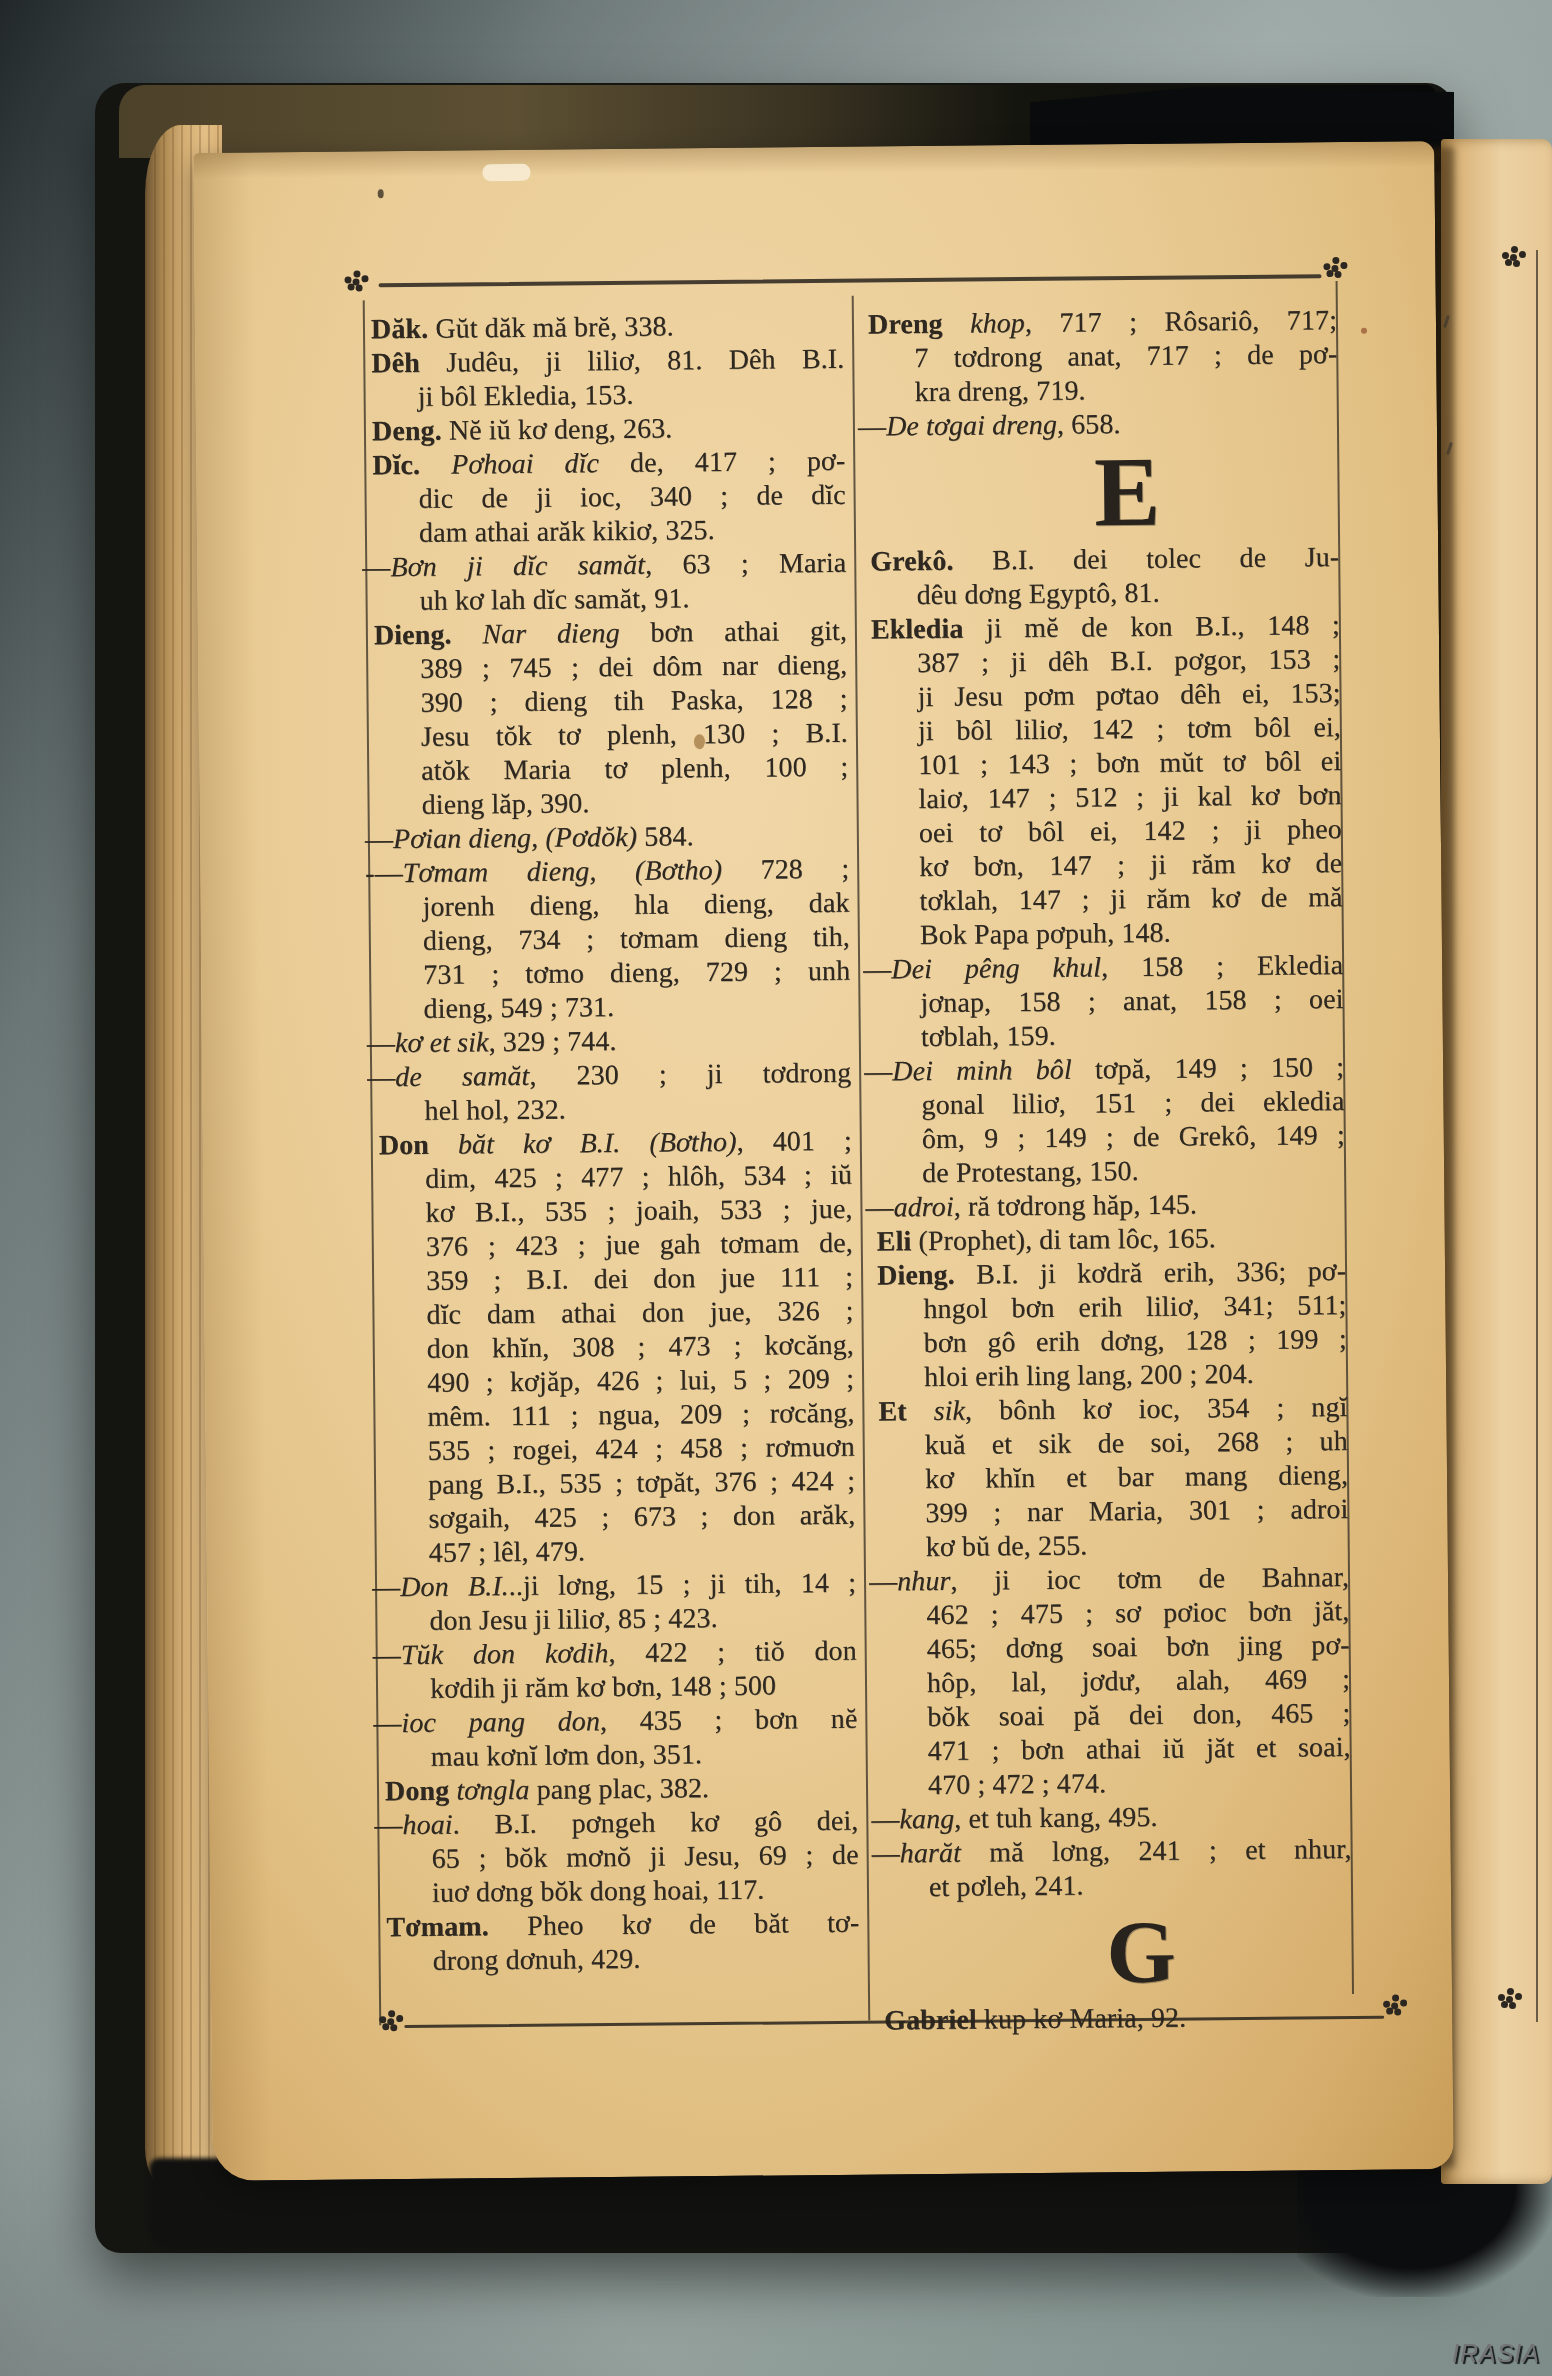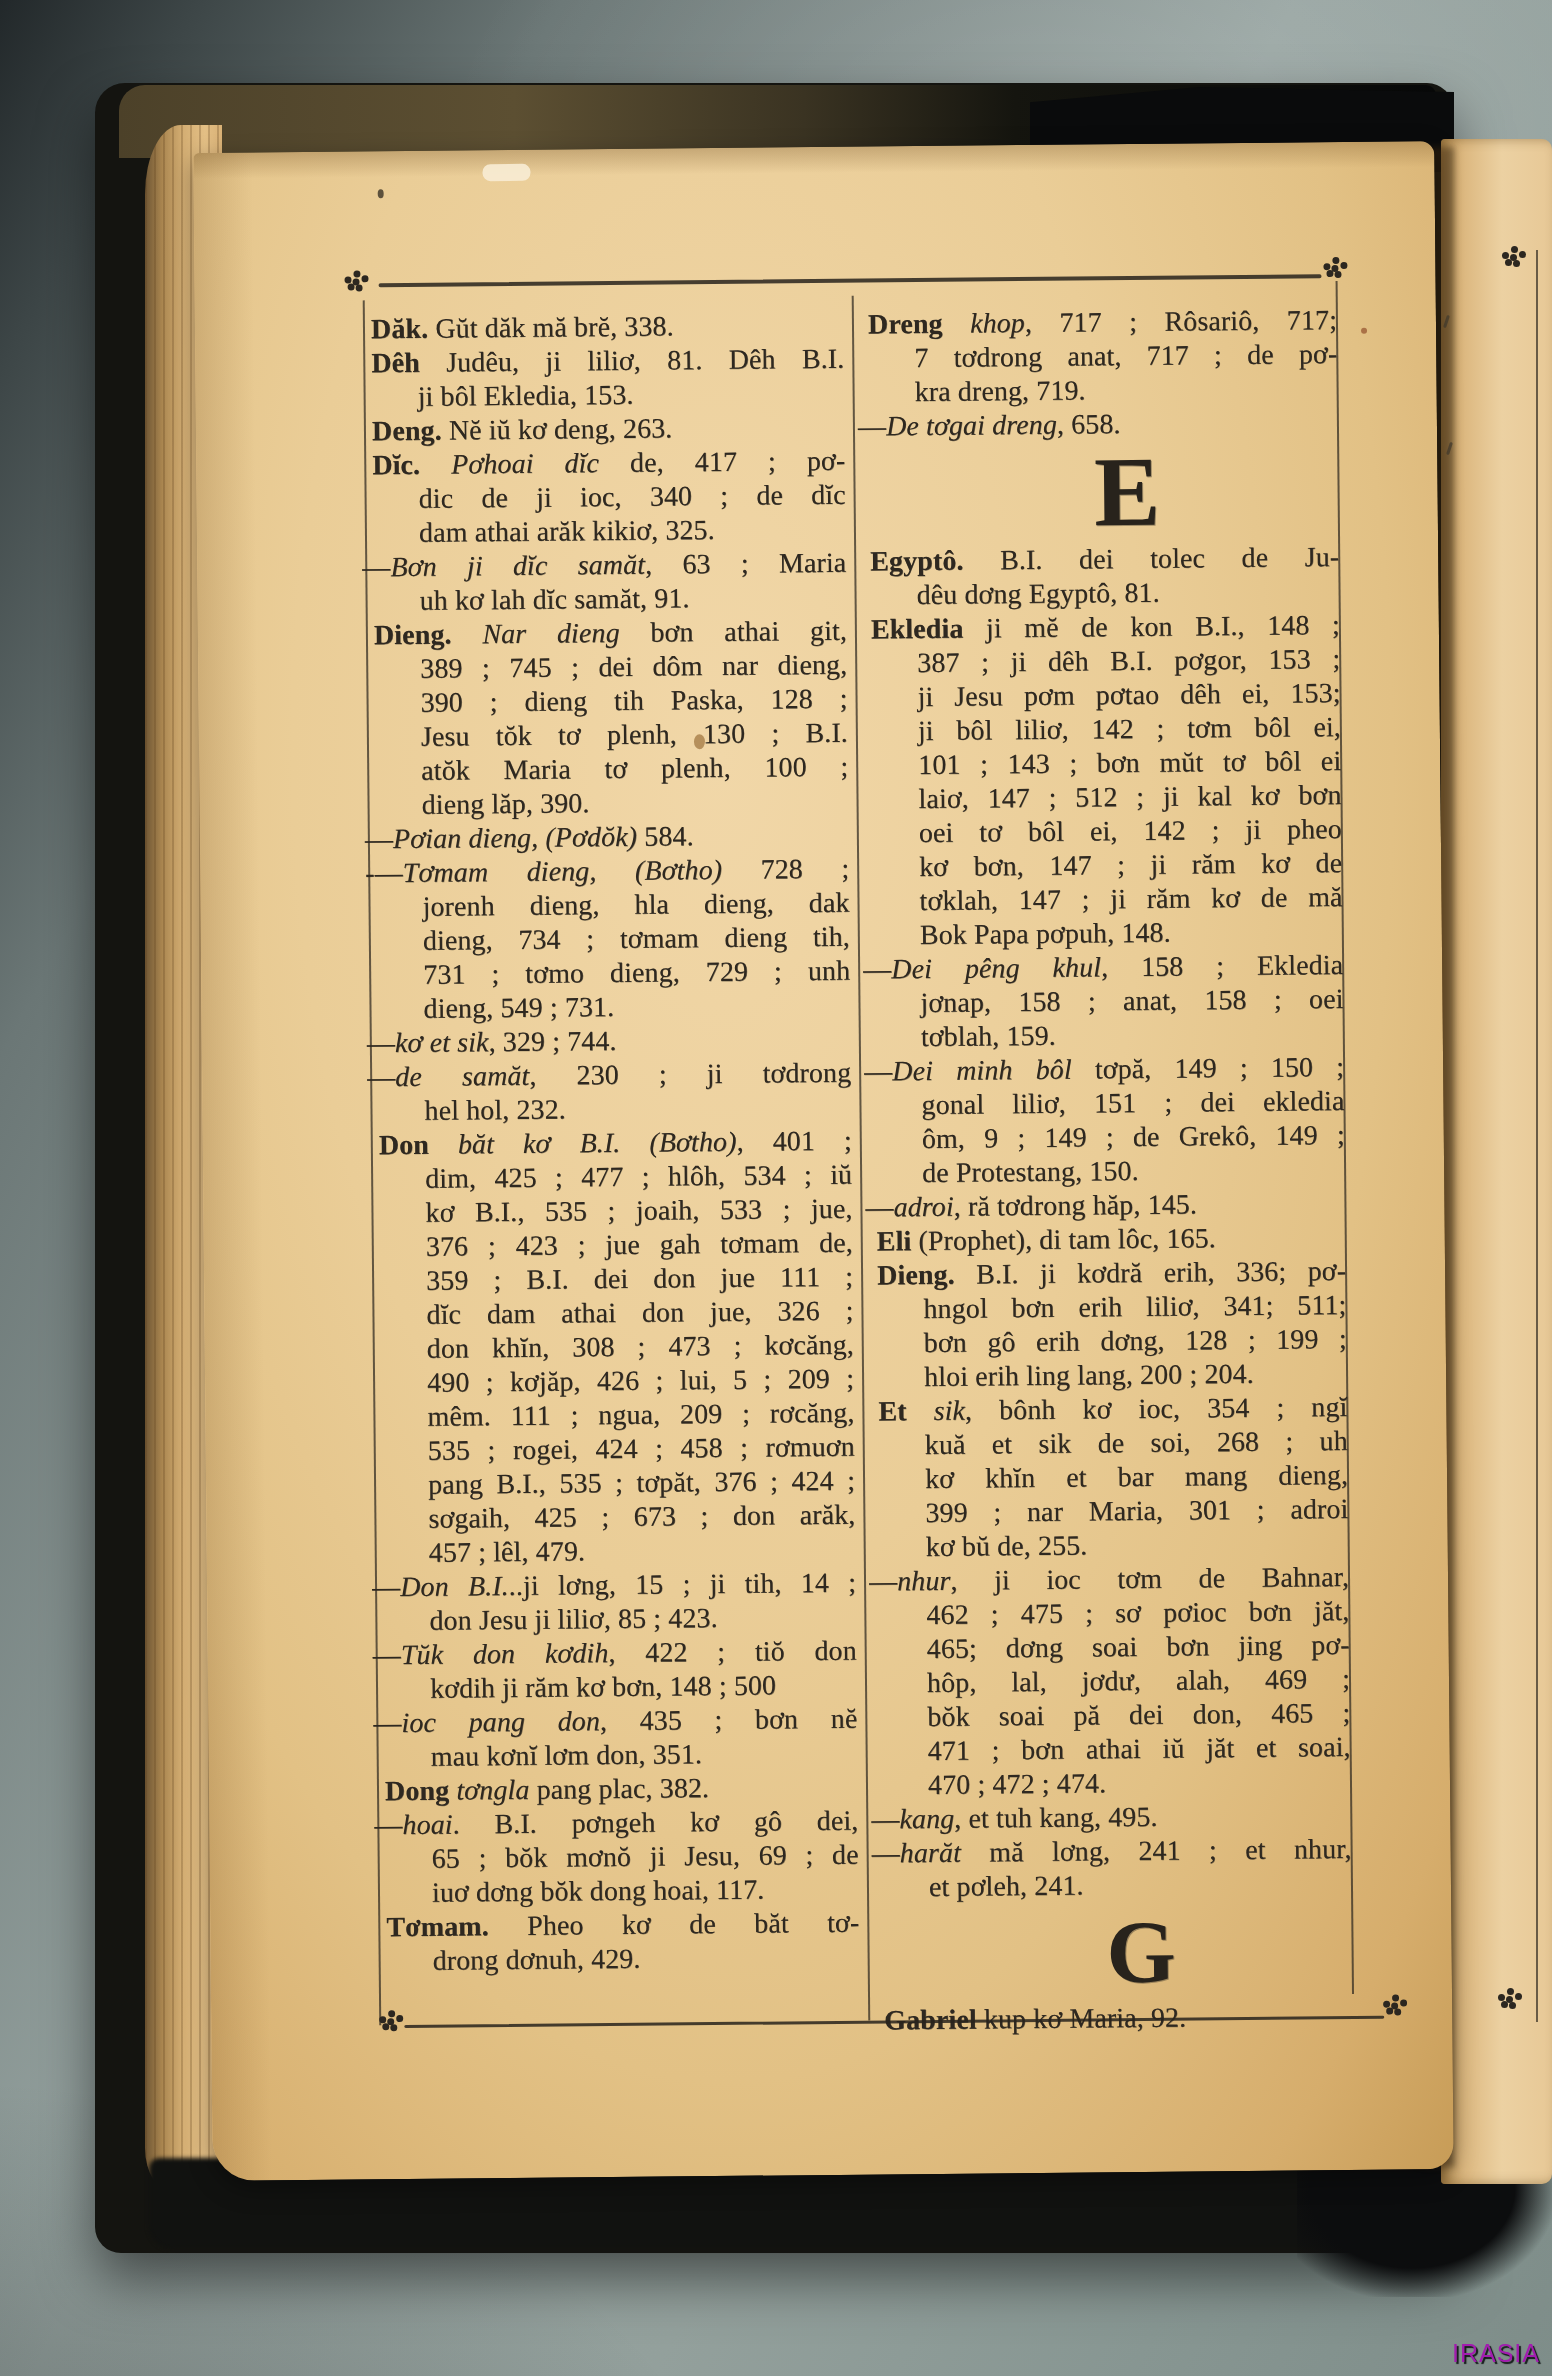--- a/index.html
+++ b/index.html
@@ -77,21 +77,21 @@
   .artifact{position:absolute;}
   #white-patch{left:289px;top:14px;width:48px;height:17px;background:#f7ecd2;border-radius:8px;opacity:.92;}
   #fleck-1{left:184px;top:38px;width:6px;height:9px;background:#3a3226;border-radius:50%;opacity:.8;}
   #blotch-1{left:495px;top:586px;width:11px;height:15px;background:rgba(133,86,30,.55);border-radius:50%;}
   #speck-red{left:1166px;top:186px;width:6px;height:6px;background:#93502c;border-radius:50%;opacity:.7;}
   .tick{position:absolute;width:3px;height:13px;background:#4a4030;border-radius:2px;transform:rotate(18deg);opacity:.8;}
   #tick-1{left:1445px;top:315px;}
   #tick-2{left:1448px;top:442px;}
   
   .watermark{position:absolute;right:12px;bottom:8px;font-size:25px;letter-spacing:1px;
-    color:#a21caf;text-shadow:2px 2px 1px rgba(15,20,20,.95);font-family:"Liberation Sans",sans-serif;}
+    color:#737373;text-shadow:2px 2px 1px rgba(15,20,20,.95);font-family:"Liberation Sans",sans-serif;font-style:italic;}
 </style>
 </head>
 <body>
 
 <div class="cover"></div>
 <div class="cover-top-band"></div>
 <div class="cloth-tr"></div>
 <div class="stack-left"></div>
 <div class="stack-bottom"></div>
 <div class="cover-bottom"></div>
@@ -166,21 +166,21 @@
         <div class="ln in-c"><span>drong dơnuh, 429.</span></div>
       </div>
     <div class="col" id="col-right">
         <div class="ln in-h jst"><span class="b">Dreng</span><span> </span><span class="i">khop</span><span>, 717 ; Rôsariô, 717;</span></div>
         <div class="ln in-c jst"><span>7 tơdrong anat, 717 ; de pơ-</span></div>
         <div class="ln in-c"><span>kra dreng, 719.</span></div>
         <div class="ln in-d"><span>—</span><span class="i">De tơgai dreng</span><span>, 658.</span></div>
         <div class="section-letter" style="font-size: 99px; height: 101px;">
           <span class="b">E</span>
         </div>
-        <div class="ln in-h jst"><span class="b">Egyptô.</span><span> B.I. dei tolec de Ju-</span></div>
+        <div class="ln in-h jst"><span class="b">Grekô.</span><span> B.I. dei tolec de Ju-</span></div>
         <div class="ln in-c"><span>dêu dơng Egyptô, 81.</span></div>
         <div class="ln in-h jst"><span class="b">Ekledia</span><span> ji mĕ de kon B.I., 148 ;</span></div>
         <div class="ln in-c jst"><span>387 ; ji dêh B.I. pơgor, 153 ;</span></div>
         <div class="ln in-c jst"><span>ji Jesu pơm pơtao dêh ei, 153;</span></div>
         <div class="ln in-c jst"><span>ji bôl liliơ, 142 ; tơm bôl ei,</span></div>
         <div class="ln in-c jst"><span>101 ; 143 ; bơn mŭt tơ bôl ei</span></div>
         <div class="ln in-c jst"><span>laiơ, 147 ; 512 ; ji kal kơ bơn</span></div>
         <div class="ln in-c jst"><span>oei tơ bôl ei, 142 ; ji pheo</span></div>
         <div class="ln in-c jst"><span>kơ bơn, 147 ; ji răm kơ de</span></div>
         <div class="ln in-c jst"><span>tơklah, 147 ; ji răm kơ de mă</span></div>

